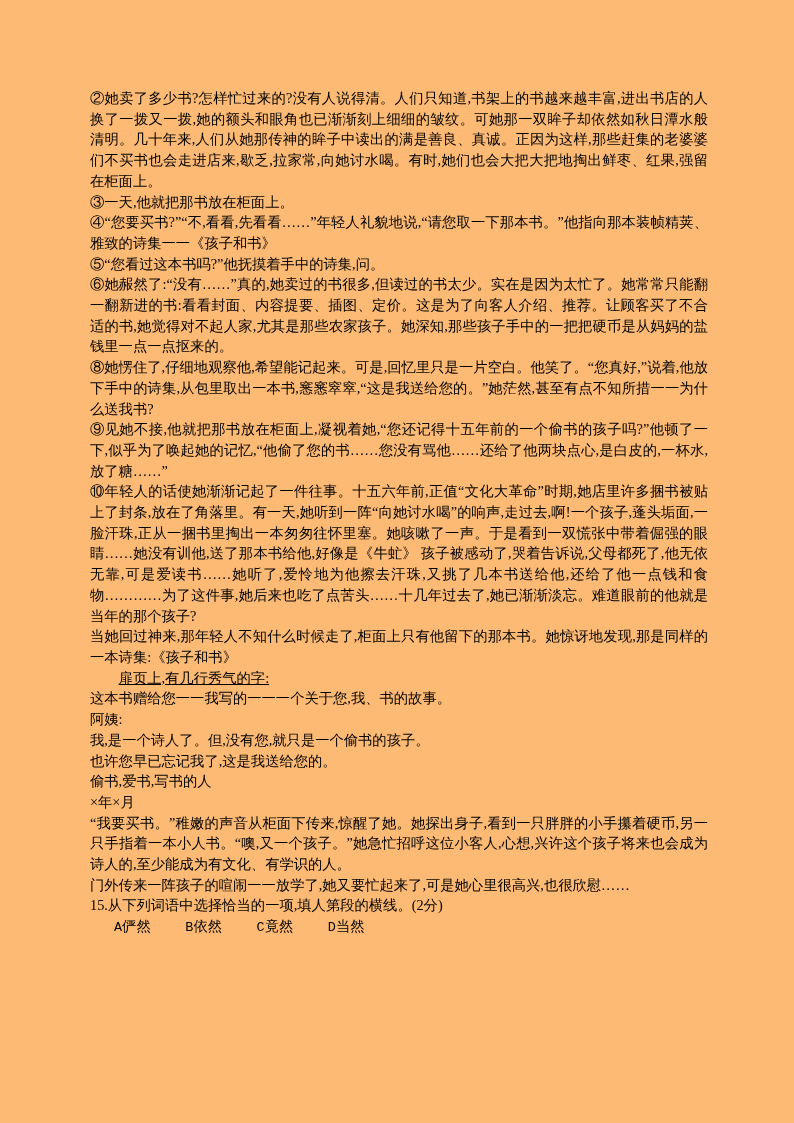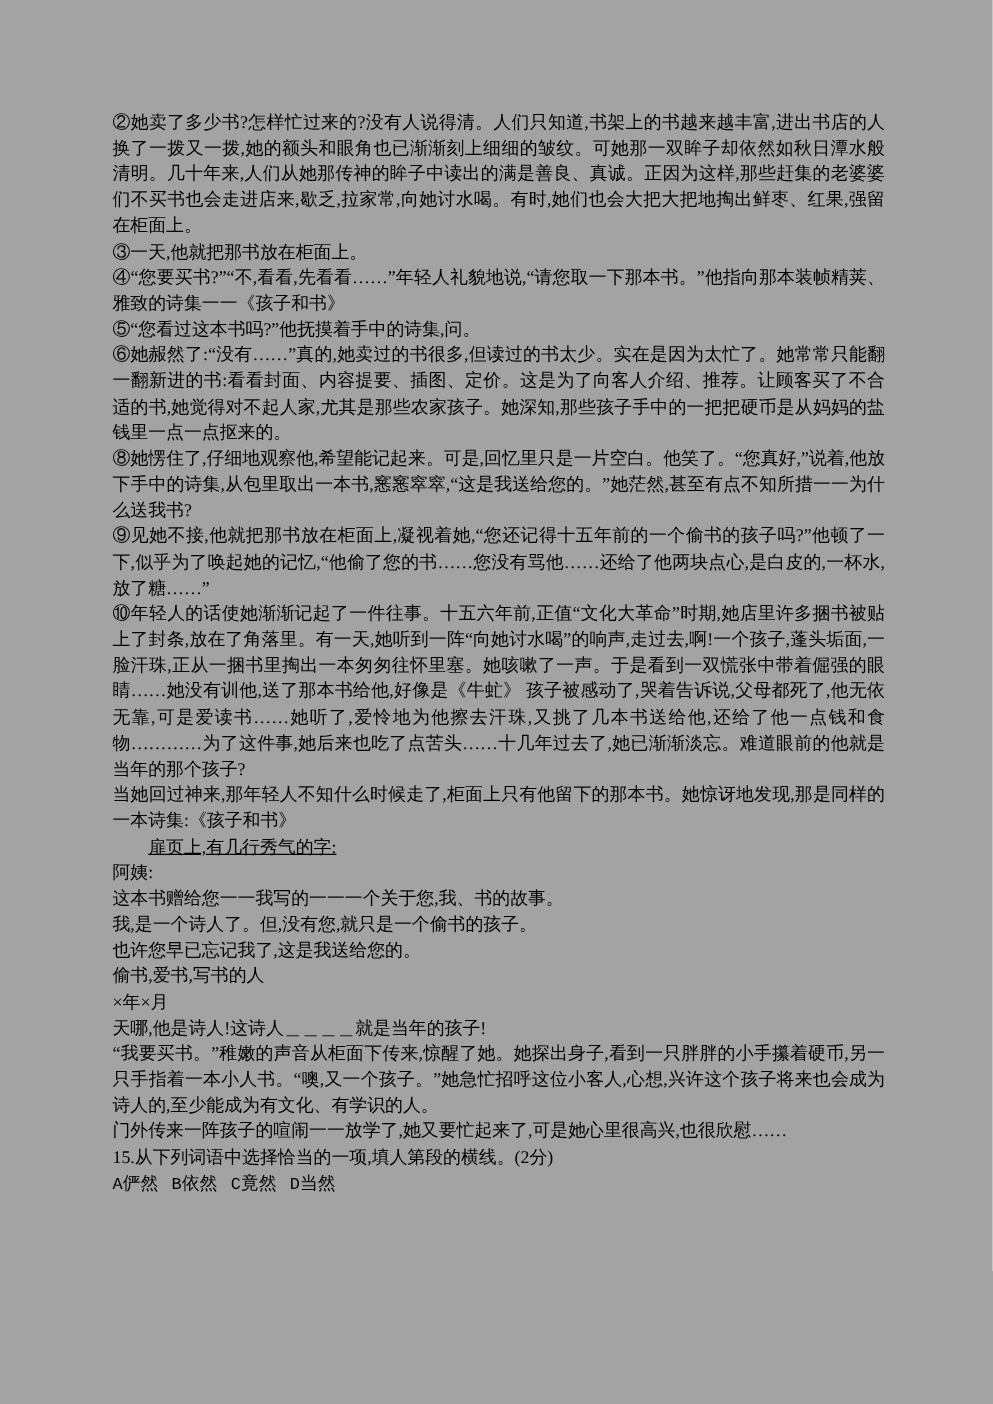--- a/index.html
+++ b/index.html
@@ -11,38 +11,39 @@
     width: 794px;
     height: 1123px;
     overflow: hidden;
     font-family: "Liberation Serif", "DejaVu Serif", serif;
   }
   .page {
     box-sizing: border-box;
     width: 794px;
     height: 1123px;
     padding: 88px 86px 40px 90px;
-    background: #a3a3a3;
+    background: #fdba74;
     color: #000000;
   }
   .passage p, .question p {
     margin: 0;
     padding: 0;
     font-size: 14.3px;
     line-height: 20.7px;
     text-align: justify;
     color: #000000;
     word-break: break-all;
   }
   .para-indent {
     text-indent: 2em;
     text-decoration: underline;
   }
   .options .option {
     margin-right: 7px;
+    margin-left: 24px;
   }
   .options .option-key {
     font-family: "Liberation Mono", "DejaVu Sans Mono", monospace;
     font-size: 13.5px;
   }
 </style>
 </head>
 <body>
 
 <div class="page">
@@ -51,27 +52,26 @@
     <p>②她卖了多少书?怎样忙过来的?没有人说得清。人们只知道,书架上的书越来越丰富,进出书店的人换了一拨又一拨,她的额头和眼角也已渐渐刻上细细的皱纹。可她那一双眸子却依然如秋日潭水般清明。几十年来,人们从她那传神的眸子中读出的满是善良、真诚。正因为这样,那些赶集的老婆婆们不买书也会走进店来,歇乏,拉家常,向她讨水喝。有时,她们也会大把大把地掏出鲜枣、红果,强留在柜面上。</p>
     <p>③一天,他就把那书放在柜面上。</p>
     <p>④“您要买书?”“不,看看,先看看……”年轻人礼貌地说,“请您取一下那本书。”他指向那本装帧精荚、雅致的诗集一一《孩子和书》</p>
     <p>⑤“您看过这本书吗?”他抚摸着手中的诗集,问。</p>
     <p>⑥她赧然了:“没有……”真的,她卖过的书很多,但读过的书太少。实在是因为太忙了。她常常只能翻一翻新进的书:看看封面、内容提要、插图、定价。这是为了向客人介绍、推荐。让顾客买了不合适的书,她觉得对不起人家,尤其是那些农家孩子。她深知,那些孩子手中的一把把硬币是从妈妈的盐钱里一点一点抠来的。</p>
     <p>⑧她愣住了,仔细地观察他,希望能记起来。可是,回忆里只是一片空白。他笑了。“您真好,”说着,他放下手中的诗集,从包里取出一本书,窸窸窣窣,“这是我送给您的。”她茫然,甚至有点不知所措一一为什么送我书?</p>
     <p>⑨见她不接,他就把那书放在柜面上,凝视着她,“您还记得十五年前的一个偷书的孩子吗?”他顿了一下,似乎为了唤起她的记忆,“他偷了您的书……您没有骂他……还给了他两块点心,是白皮的,一杯水,放了糖……”</p>
     <p>⑩年轻人的话使她渐渐记起了一件往事。十五六年前,正值“文化大革命”时期,她店里许多捆书被贴上了封条,放在了角落里。有一天,她听到一阵“向她讨水喝”的响声,走过去,啊!一个孩子,蓬头垢面,一脸汗珠,正从一捆书里掏出一本匆匆往怀里塞。她咳嗽了一声。于是看到一双慌张中带着倔强的眼睛……她没有训他,送了那本书给他,好像是《牛虻》 孩子被感动了,哭着告诉说,父母都死了,他无依无靠,可是爱读书……她听了,爱怜地为他擦去汗珠,又挑了几本书送给他,还给了他一点钱和食物…………为了这件事,她后来也吃了点苦头……十几年过去了,她已渐渐淡忘。难道眼前的他就是当年的那个孩子?</p>
     <p>当她回过神来,那年轻人不知什么时候走了,柜面上只有他留下的那本书。她惊讶地发现,那是同样的一本诗集:《孩子和书》</p>
     <p class="para-indent">扉页上,有几行秀气的字:</p>
+    <p>这本书赠给您一一我写的一一一个关于您,我、书的故事。</p>
     <p>阿姨:</p>
-    <p>这本书赠给您一一我写的一一一个关于您,我、书的故事。</p>
     <p>我,是一个诗人了。但,没有您,就只是一个偷书的孩子。</p>
     <p>也许您早已忘记我了,这是我送给您的。</p>
     <p>偷书,爱书,写书的人</p>
     <p>×年×月</p>
-    <p>天哪,他是诗人!这诗人＿＿＿＿就是当年的孩子!</p>
     <p>“我要买书。”稚嫩的声音从柜面下传来,惊醒了她。她探出身子,看到一只胖胖的小手攥着硬币,另一只手指着一本小人书。“噢,又一个孩子。”她急忙招呼这位小客人,心想,兴许这个孩子将来也会成为诗人的,至少能成为有文化、有学识的人。</p>
     <p>门外传来一阵孩子的喧闹一一放学了,她又要忙起来了,可是她心里很高兴,也很欣慰……</p>
   </div>
 
   <div class="question">
     <p>15.从下列词语中选择恰当的一项,填人第段的横线。(2分)</p>
     <p class="options">
       <span class="option"><span class="option-key">A</span><span>俨然</span></span>
       <span class="option"><span class="option-key">B</span><span>依然</span></span>
       <span class="option"><span class="option-key">C</span><span>竟然</span></span>

